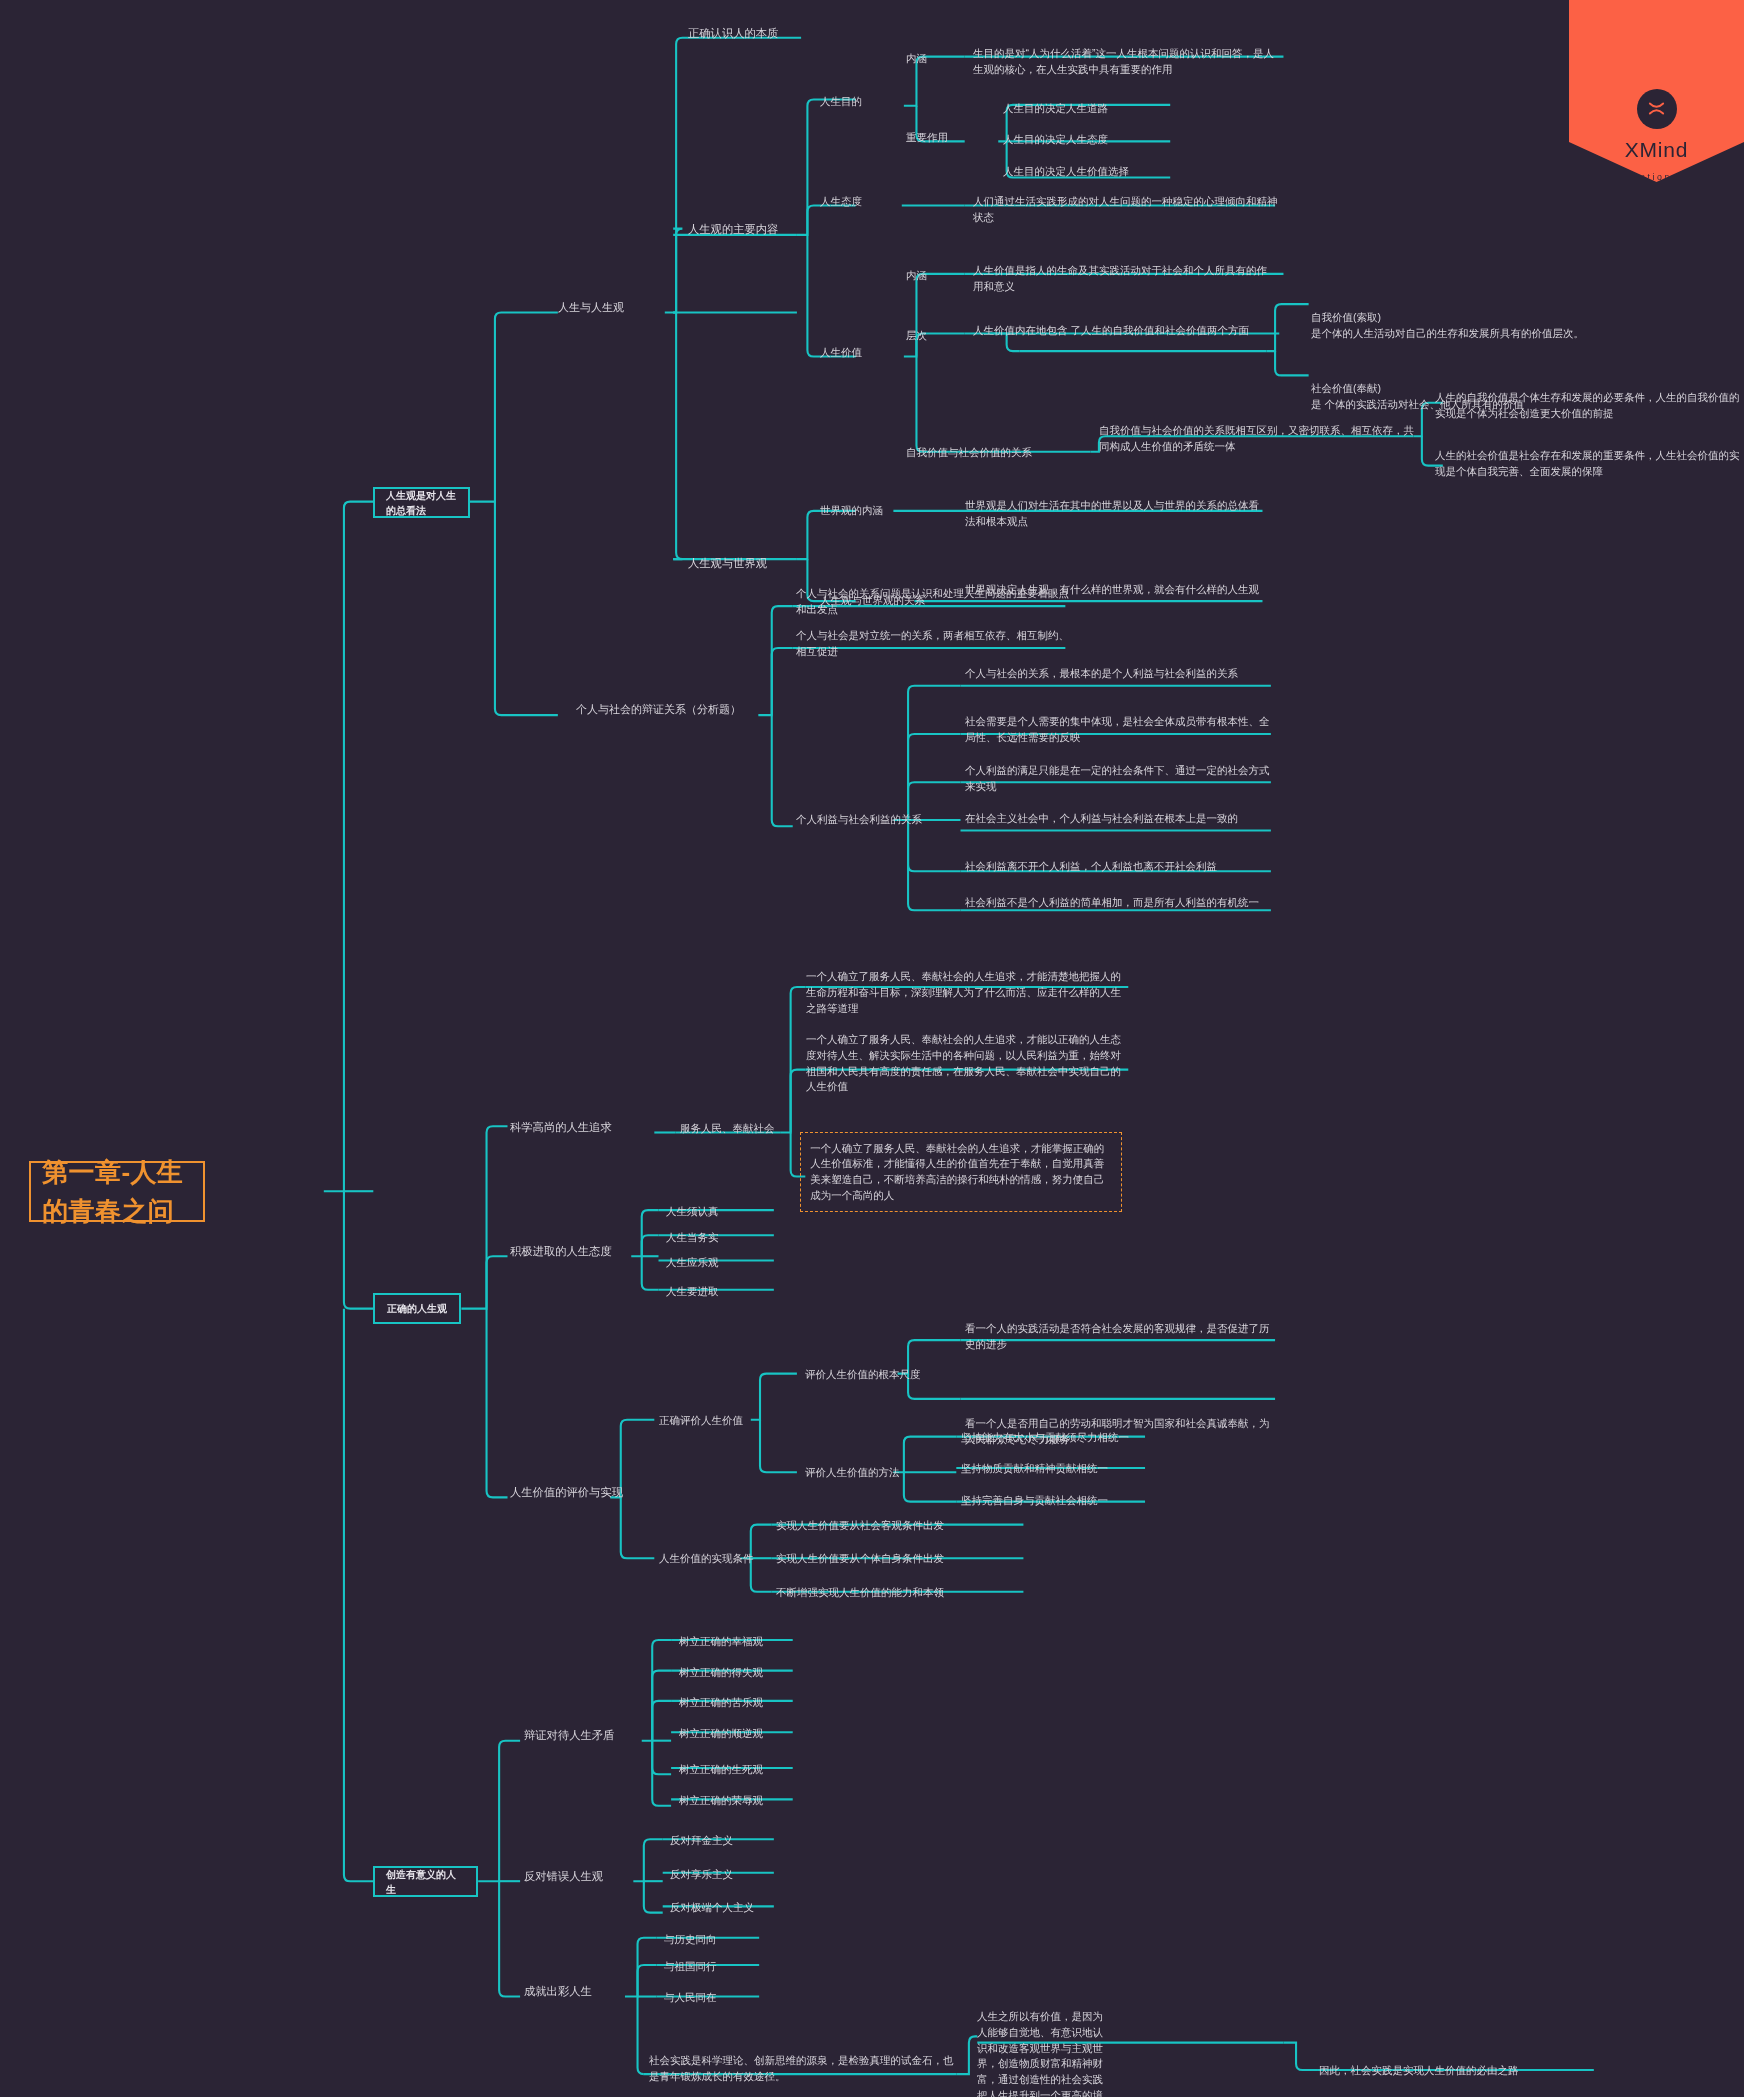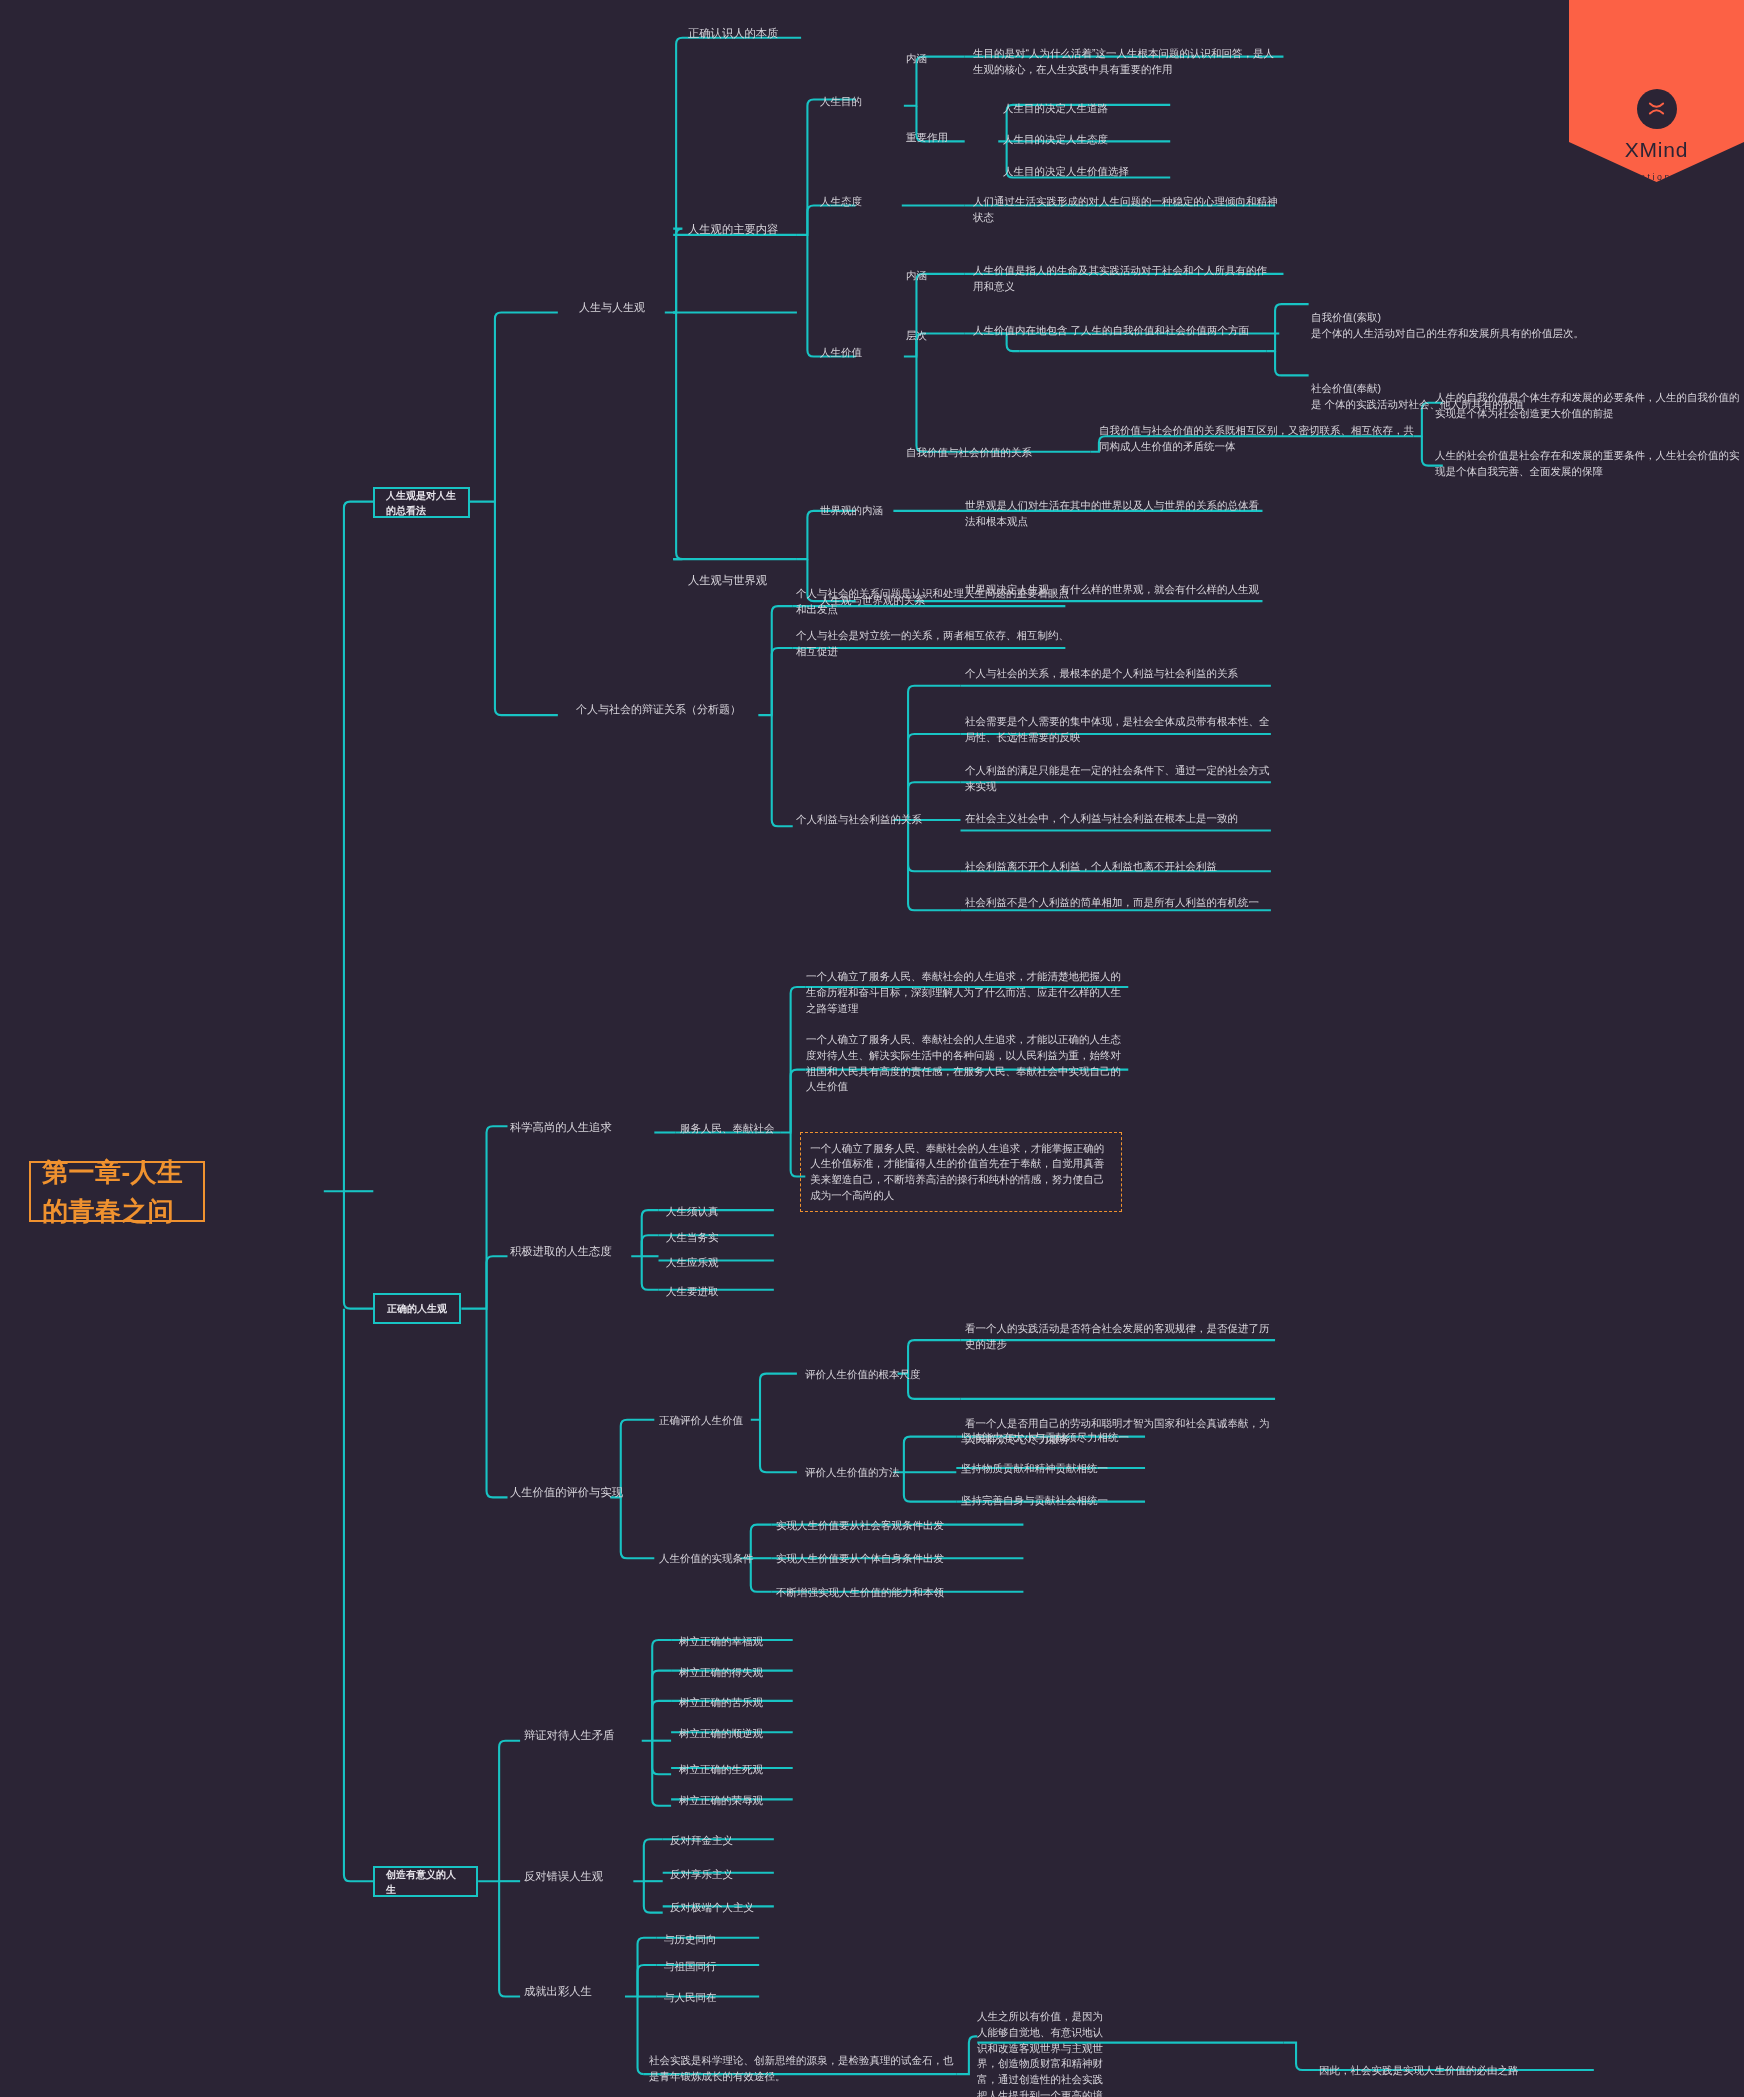--- a/index.html
+++ b/index.html
@@ -209,37 +209,37 @@
   </svg>
 
   <div class="node root" style="left:28.5px;top:1161px;width:176px;height:61px;">
     <span class="txt">第一章-人生的青春之问</span>
   </div>
 
   <div class="node boxed" style="left:373px;top:487px;width:97px;height:31px;">
     <span class="txt" style="font-size:10px;">人生观是对人生的总看法</span>
   </div>
 
-  <div class="node lbl" style="left:579px;top:299px;width:96px;font-size:11px;">
+  <div class="node lbl" style="left:558px;top:299px;width:96px;font-size:11px;">
     <span class="txt">人生与人生观</span>
   </div>
 
   <div class="node lbl" style="left:576px;top:701px;width:185px;font-size:11px;">
     <span class="txt">个人与社会的辩证关系（分析题）</span>
   </div>
 
   <div class="node lbl-sm" style="left:688px;top:25px;width:138px;">
     <span class="txt">正确认识人的本质</span>
   </div>
 
   <div class="node lbl-sm" style="left:688px;top:221px;width:113px;">
     <span class="txt">人生观的主要内容</span>
   </div>
 
-  <div class="node lbl-sm" style="left:688px;top:572px;width:113px;">
+  <div class="node lbl-sm" style="left:688px;top:555px;width:113px;">
     <span class="txt">人生观与世界观</span>
   </div>
 
   <div class="node lbl-xs" style="left:820px;top:94px;width:76px;">
     <span class="txt">人生目的</span>
   </div>
   <div class="node lbl-xs" style="left:820px;top:194px;width:76px;">
     <span class="txt">人生态度</span>
   </div>
   <div class="node lbl-xs" style="left:820px;top:345px;width:76px;">

